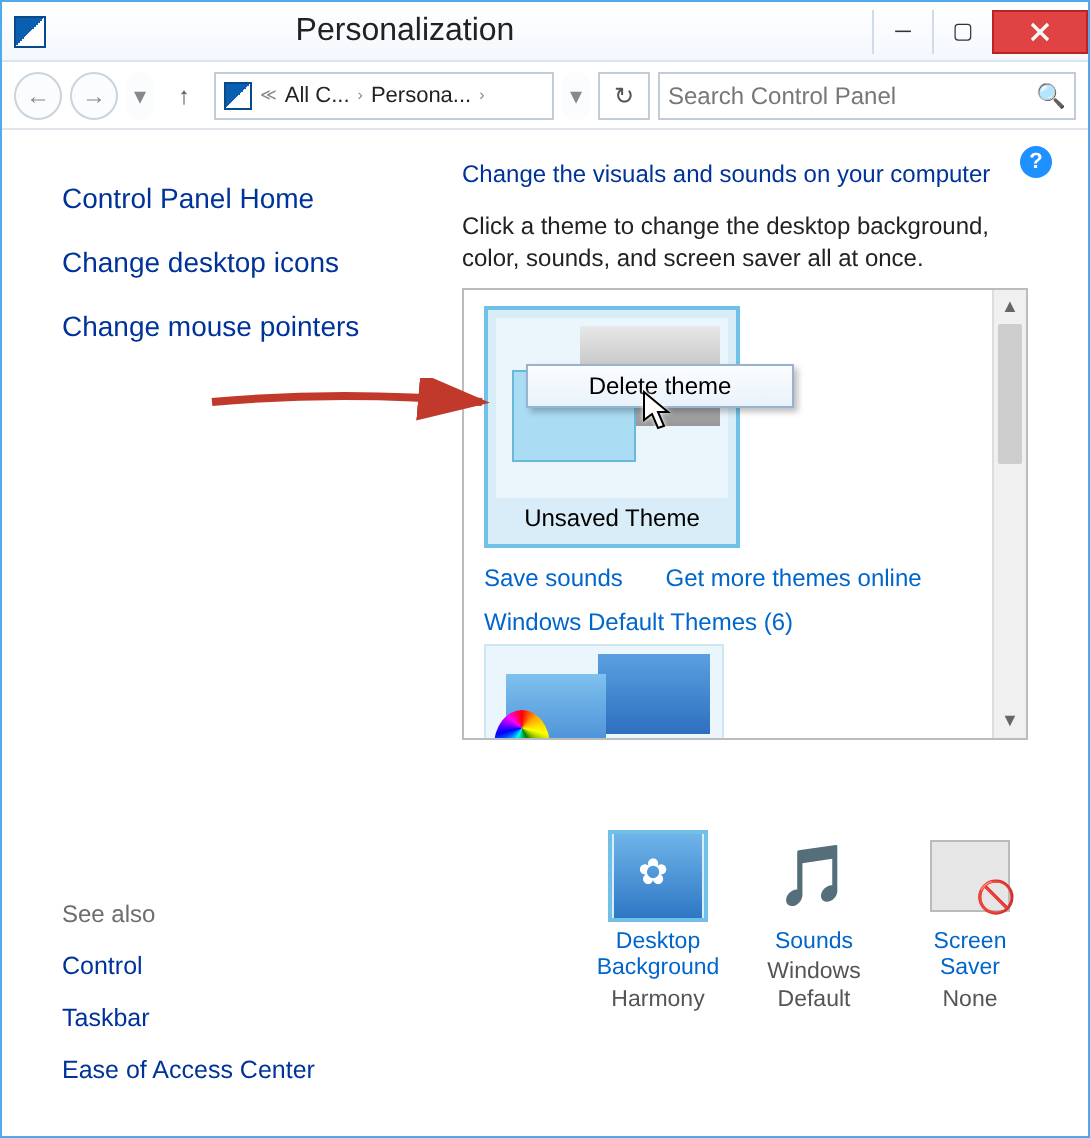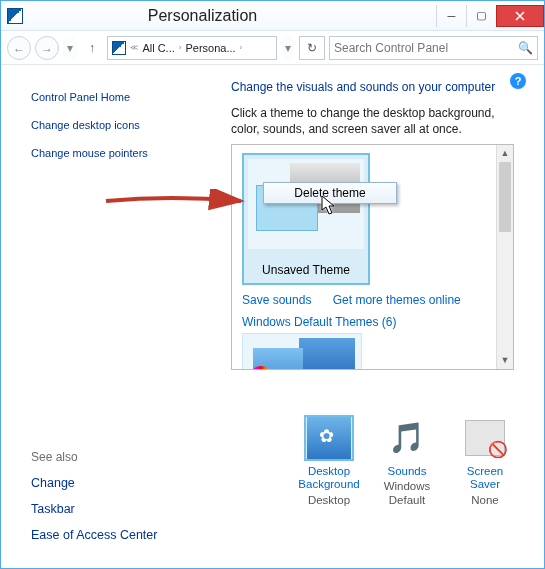--- a/index.html
+++ b/index.html
@@ -24,40 +24,40 @@
   .addressbar .sep { color:#888; font-size:8px;}
   .addr-icon { width:14px; height:14px; background:linear-gradient(135deg,#0a5fb1 50%,#fff 50%); border:1px solid #084b8a; flex-shrink:0;}
   .refresh { width:26px; height:24px; border:1px solid #c0cdd9; display:flex; align-items:center; justify-content:center; color:#555;}
   .searchbox { flex:1; height:24px; border:1px solid #c0cdd9; display:flex; align-items:center; padding:0 4px; color:#777; font-style:italic;}
   .searchbox span { font-style: normal; }
   .searchbox .mag { margin-left:auto; color:#777;}
   
   
   .content { display:flex; position:relative; height: calc(100% - 64px);}
   .sidebar { width: 230px; padding: 26px 0 0 30px; }
-  .sidebar a { display:block; color:#003399; font-size:11px; margin-bottom:16px; text-decoration:none; cursor:pointer;}
+  .sidebar a { display:block; color:#003399; font-size:14px; margin-bottom:16px; text-decoration:none; cursor:pointer;}
   .see-also-block { position:absolute; bottom:14px; left:30px;}
   .see-also-block .hdr { color:#6d6d6d; font-size:12px; margin-bottom:12px;}
   .see-also-block a { display:block; color:#003399; font-size:12.5px; margin-bottom:12px; text-decoration:none;}
   
   .main { flex:1; padding: 14px 30px 0 0; position:relative;}
   .heading { color:#003399; font-size:12px; margin-bottom:10px; line-height:1.35;}
   .subtext { font-size:12px; color:#222; line-height:1.35; margin-bottom:6px;}
   
   .theme-pane { border:1px solid #bcbcbc; height:226px; position:relative; overflow:hidden; background:#fff;}
   .theme-pane-inner { padding:8px 10px; height:100%; }
   .scrollbar { position:absolute; right:0; top:0; bottom:0; width:17px; background:#f0f0f0; border-left:1px solid #dcdcdc;}
   .scrollbar .arrow { height:17px; display:flex; align-items:center; justify-content:center; color:#666; font-size:9px;}
   .scrollbar .thumb { position:absolute; top:17px; left:2px; right:2px; height:70px; background:#cdcdcd; border-radius:1px;}
   
   .theme-tile { width:128px; border:2px solid #70c0e7; background:#d8edf8; padding:4px; text-align:center; position:relative;}
   .theme-thumb { height:90px; background:#eaf5fc; position:relative; overflow:hidden;}
   .theme-thumb .img1 { position:absolute; right:4px; top:4px; width:70px; height:50px; background:#ccc; background:linear-gradient(#e8e8e8,#999); }
   .theme-thumb .img2 { position:absolute; left:8px; top:26px; width:62px; height:46px; background:#aadcf4; border:1px solid #6ab8dc;}
-  .theme-label { font-size:12px; padding:14px 0 2px;}
+  .theme-label { font-size:12px; padding:3px 0 2px;}
   
   .theme-links { margin:8px 0 8px 0; font-size:12px;}
   .theme-links a { color:#0066cc; text-decoration:none; margin-right:18px; cursor:pointer;}
   .section-label { color:#0066cc; font-size:12px; margin-top:2px;}
   
   .default-tile { width:120px; height:52px; margin-top:4px; position:relative; background:#eaf5fc; border:1px solid #cde6f2; overflow:hidden;}
   .default-tile .d1 { position:absolute; right:6px; top:4px; width:56px; height:40px; background:linear-gradient(#5aa0e0,#2e6fbf);}
   .default-tile .d2 { position:absolute; left:10px; top:14px; width:50px; height:36px; background:linear-gradient(#7fc1ef,#4a8fd6);}
   .default-tile .cw { position:absolute; left:4px; bottom:0; width:28px; height:18px; background:conic-gradient(red,orange,yellow,green,cyan,blue,magenta,red); border-radius:50% 50% 0 0/100% 100% 0 0;}
   
@@ -159,32 +159,32 @@
       <div class="scrollbar">
         <div class="arrow">▲</div>
         <div class="thumb"></div>
         <div class="arrow" style="position:absolute;bottom:0;left:0;right:0;">▼</div>
       </div>
     </div>
   </div>
 
   <div class="see-also-block">
     <div class="hdr">See also</div>
-    <a>Change</a>
+    <a>Control</a>
     <a>Taskbar</a>
     <a>Ease of Access Center</a>
   </div>
 
   <div class="bottom-items">
     <div class="bitem sel">
       <div class="bicn">
           <div class="icn-bg"></div>
         </div>
       <div class="btitle">Desktop Background</div>
-      <div class="bval">Desktop</div>
+      <div class="bval">Harmony</div>
     </div>
     <div class="bitem">
       <div class="bicn">
           <span class="icn-sound">🎵</span>
         </div>
       <div class="btitle">Sounds</div>
       <div class="bval">Windows Default</div>
     </div>
     <div class="bitem">
       <div class="bicn">

